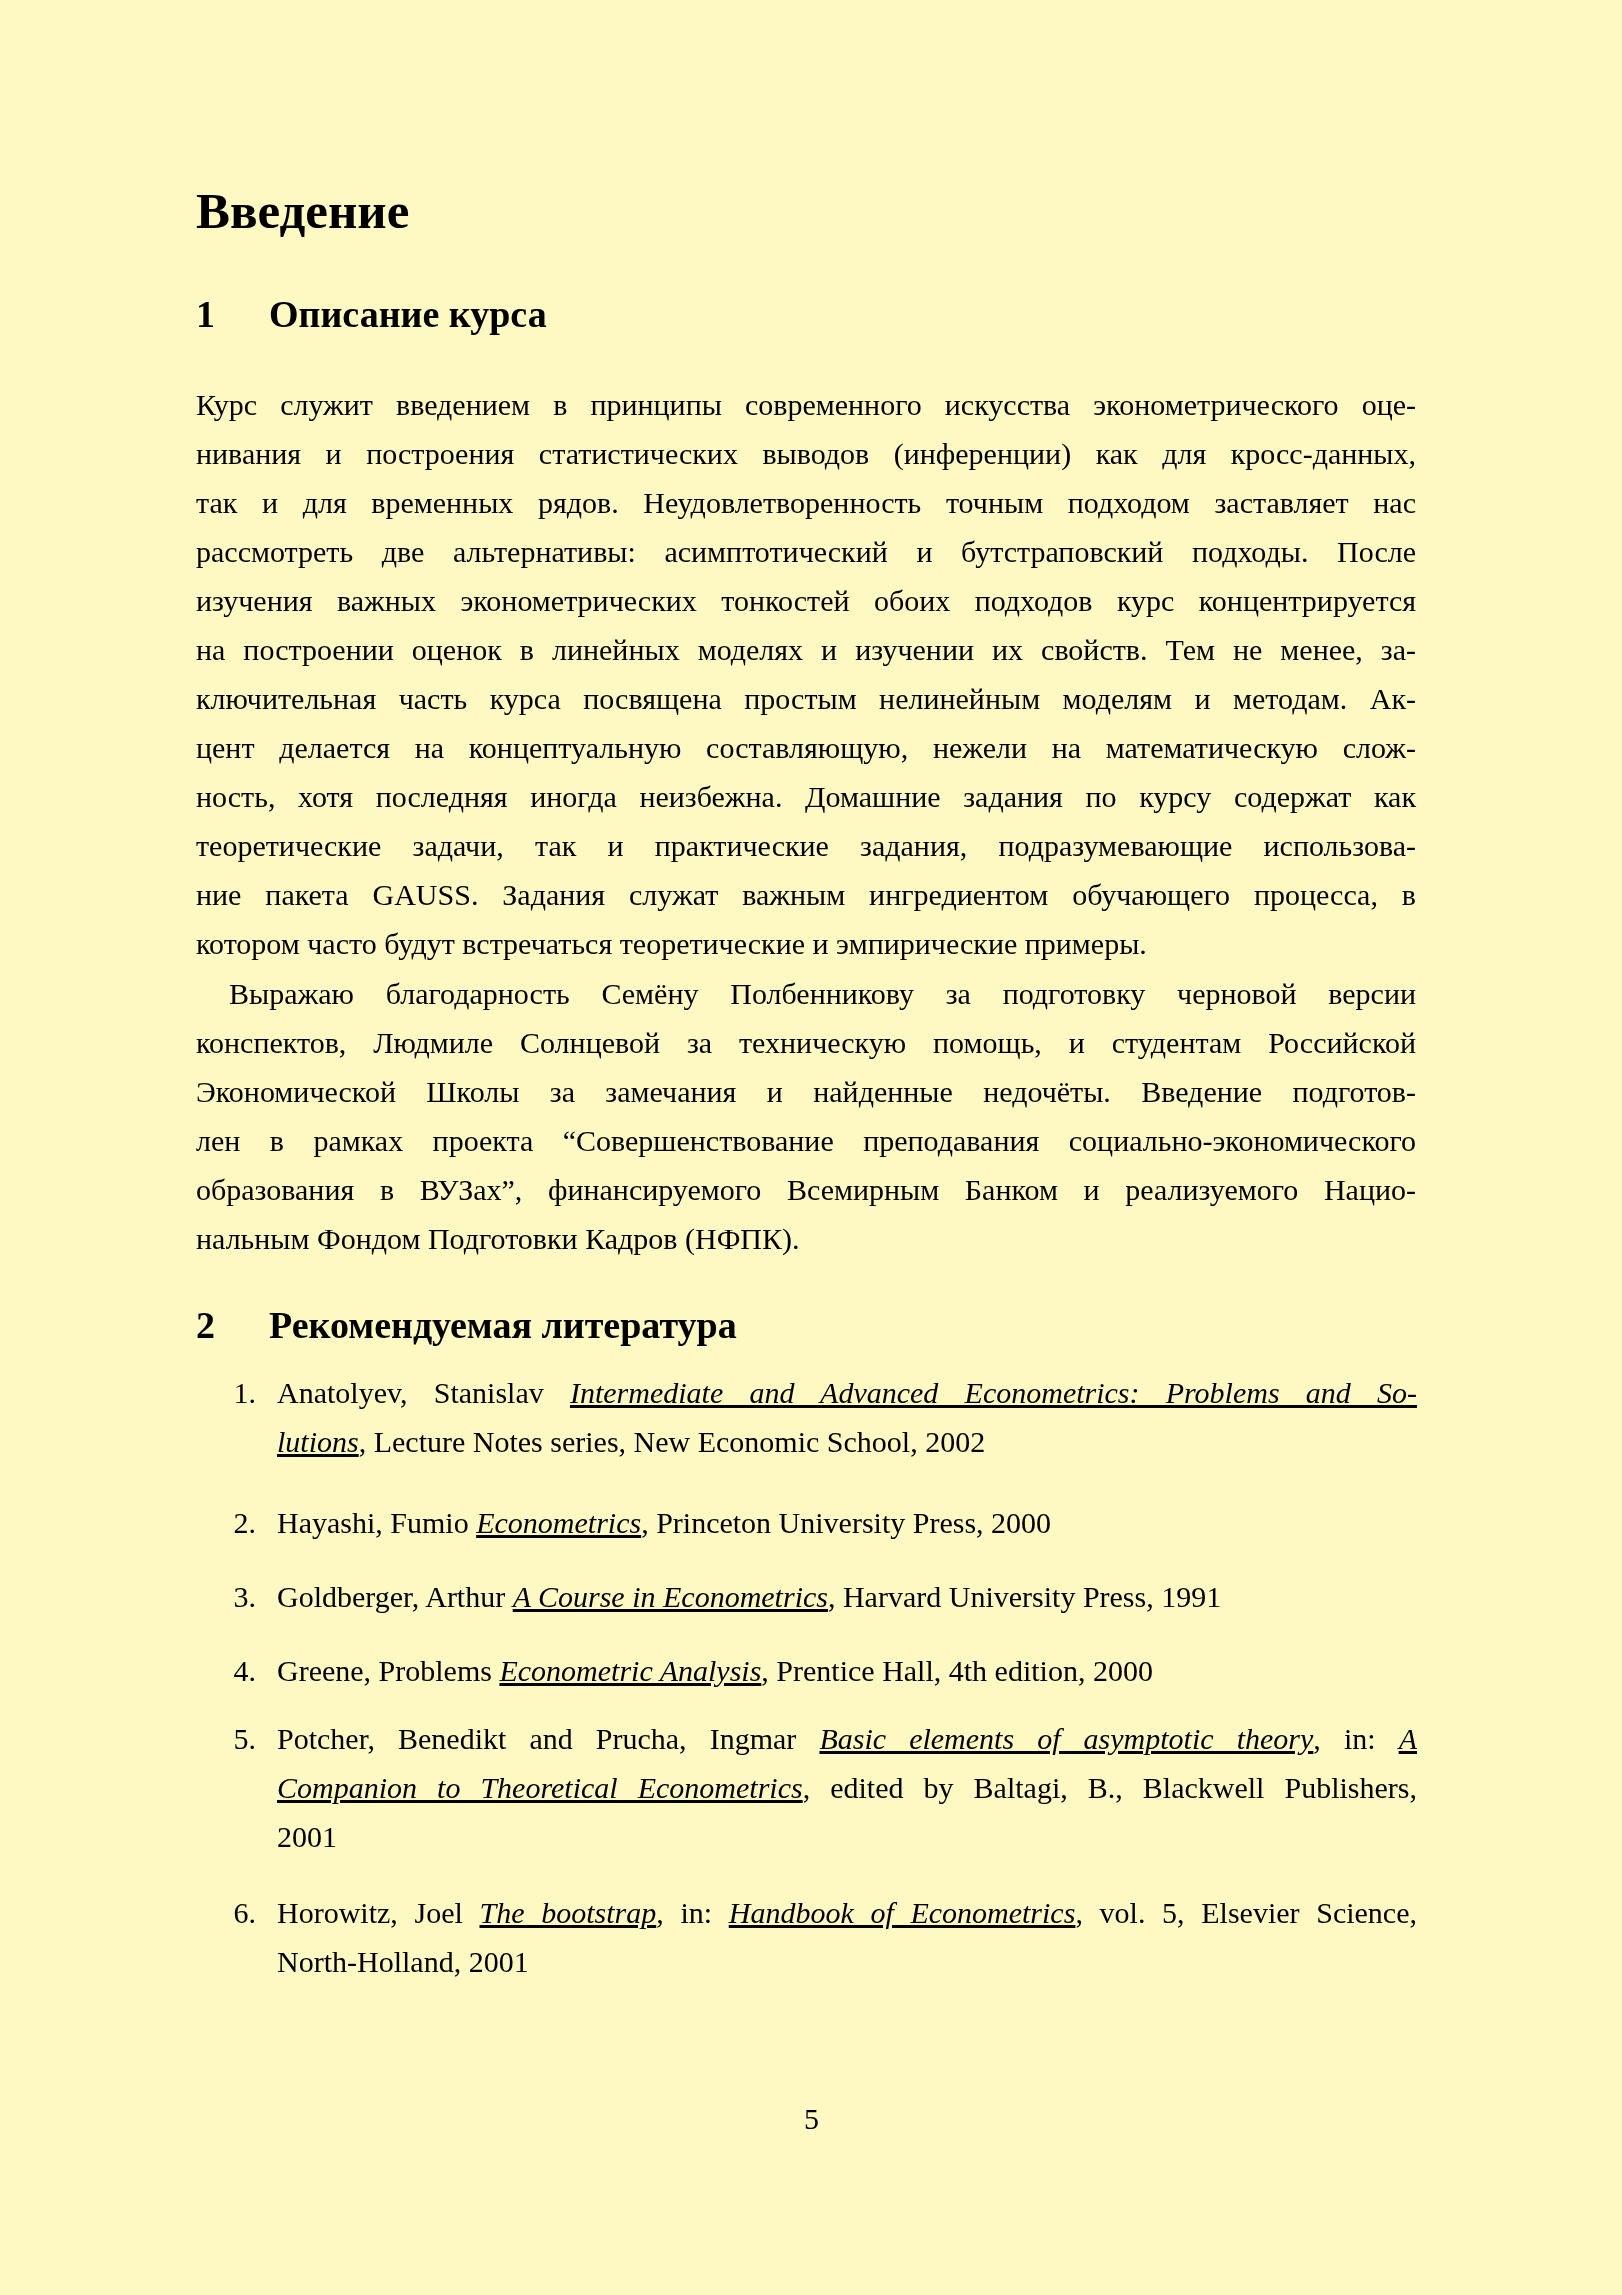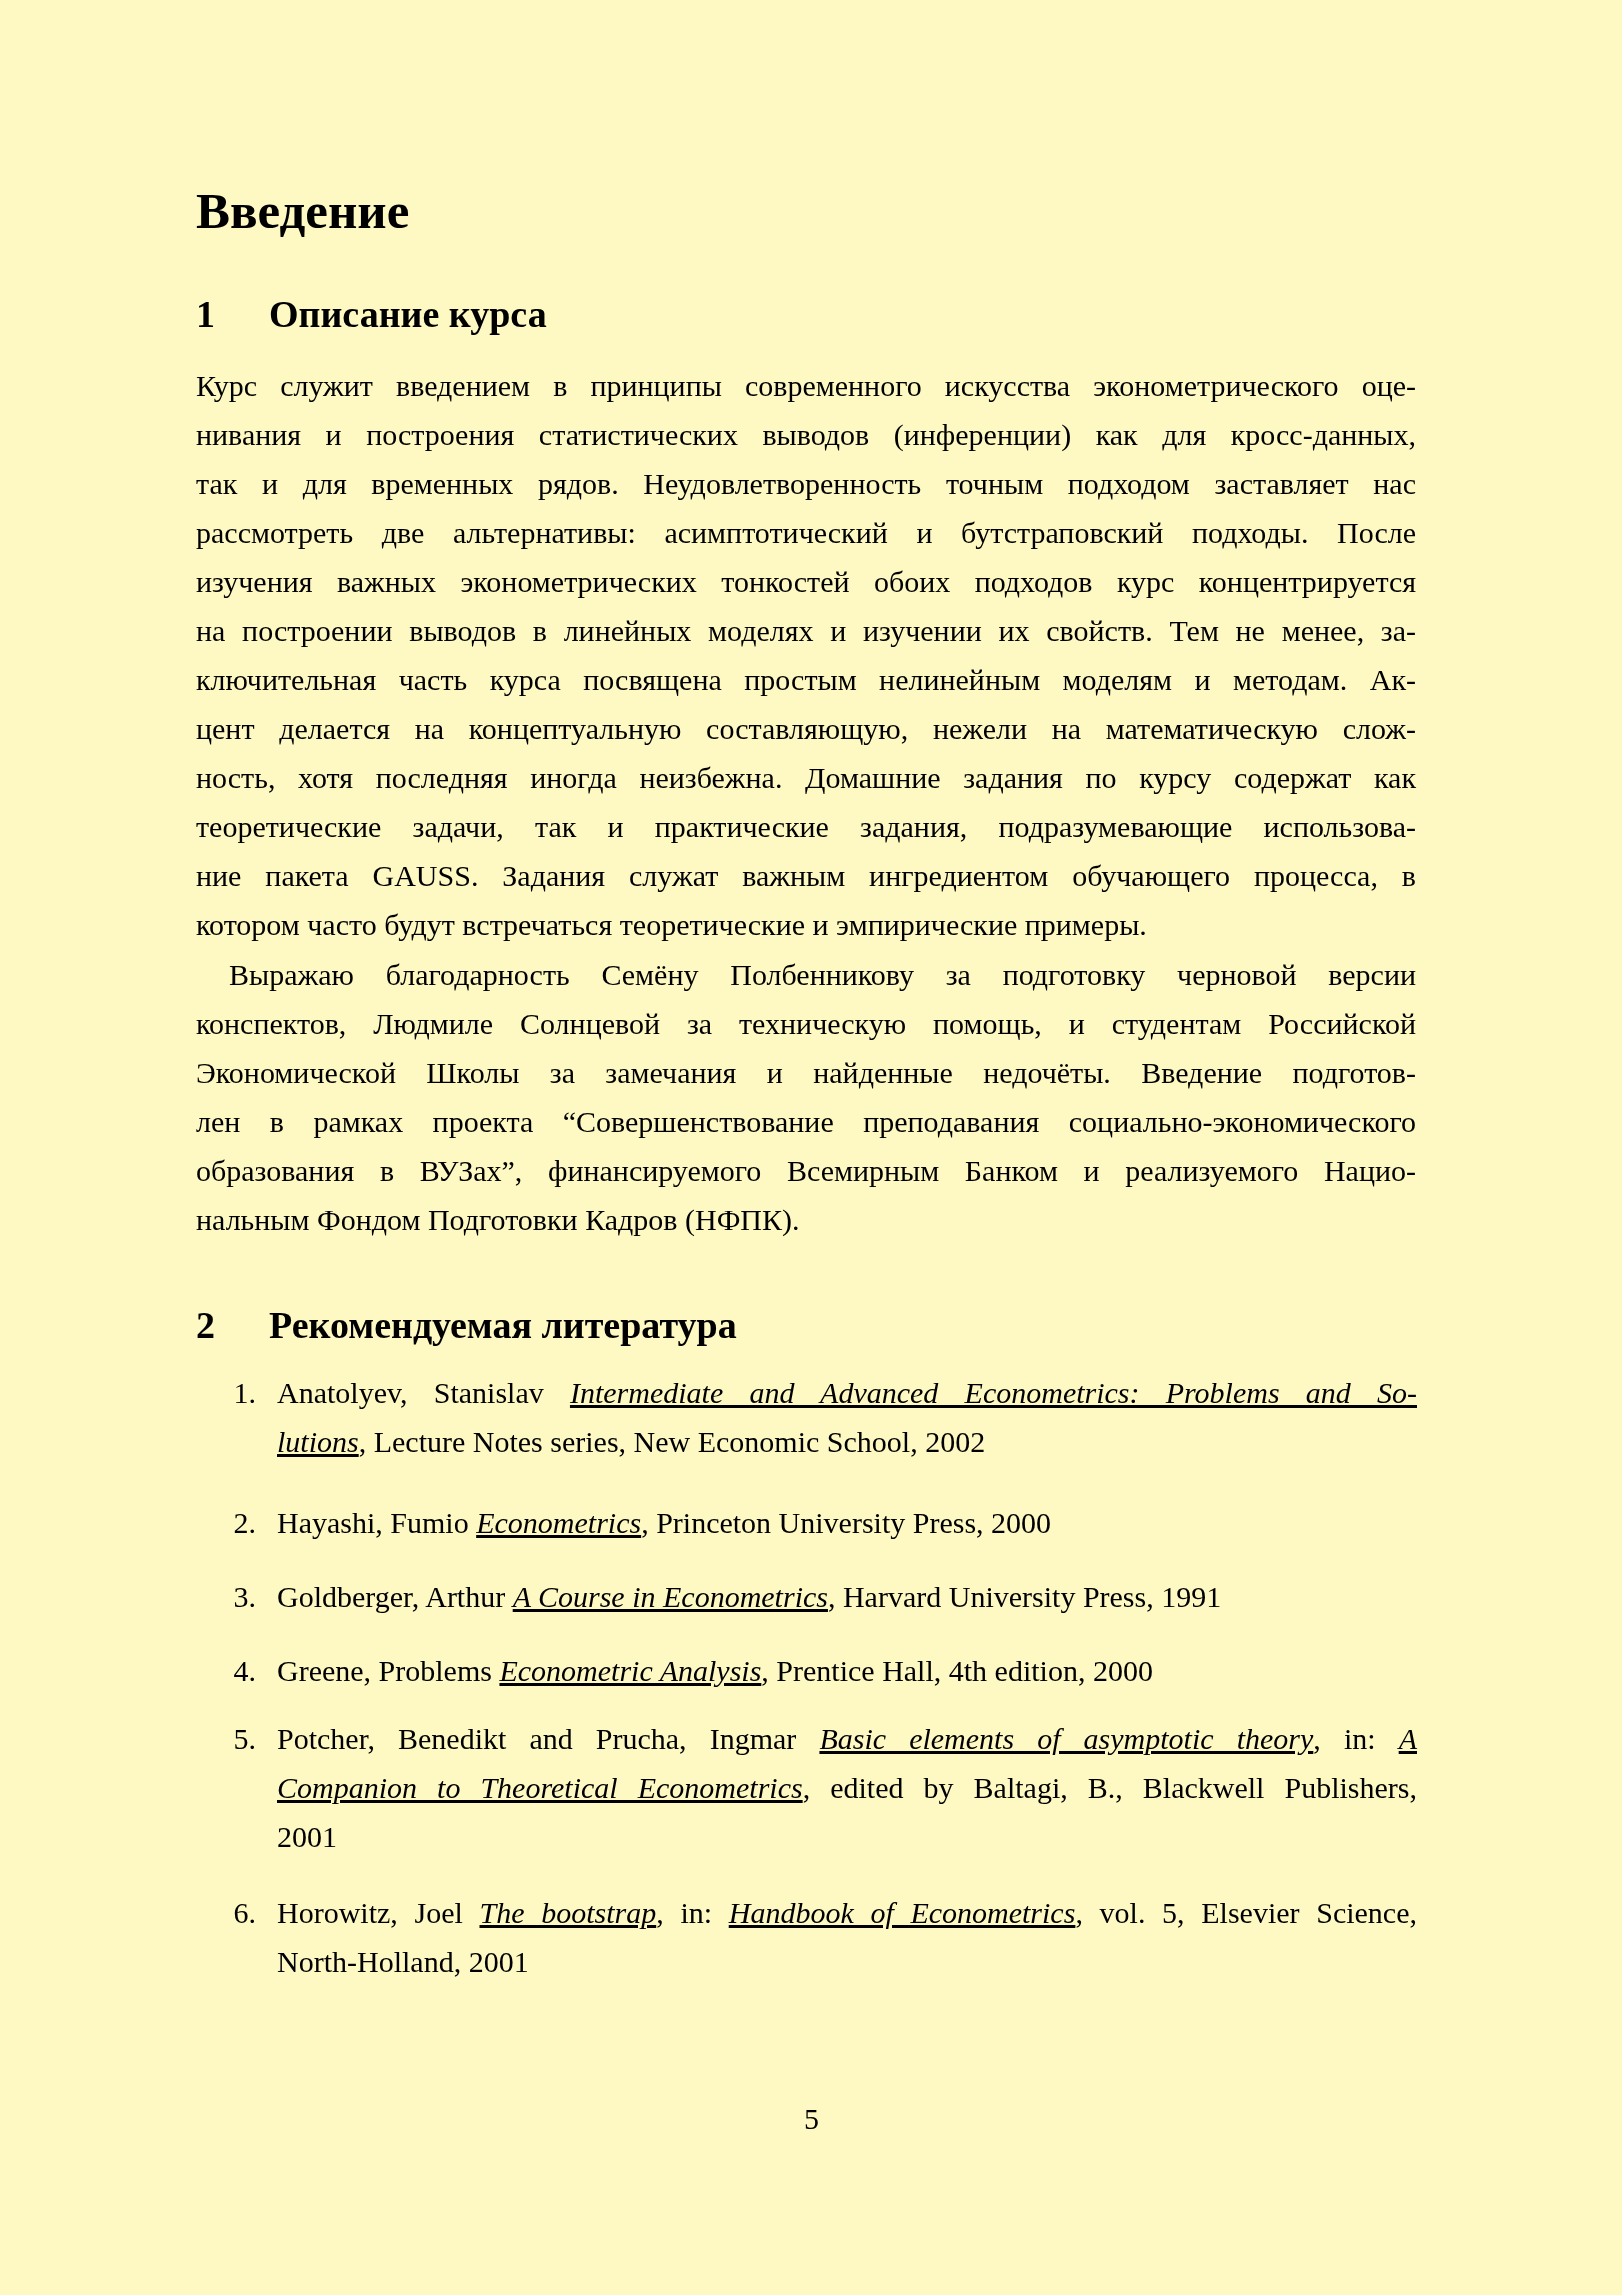--- a/index.html
+++ b/index.html
@@ -36,20 +36,21 @@
   }
   #sec1 { top: 291px; }
   #sec2 { top: 1302px; }
   .secnum {
     display: inline-block;
     width: 73px;
   }
   .para {
     font-size: 30px;
     line-height: 49px;
+    margin-top: 19px;
   }
   #para1 { top: 361px; }
   #para2 { top: 950px; }
   .line { text-align: left; }
   .just {
     text-align: justify;
     text-align-last: justify;
   }
   .indent { padding-left: 33px; }
   .ref {
@@ -93,21 +94,21 @@
   <h2 class="blk sec" id="sec1">
     <span class="secnum">1</span><span>Описание курса</span>
   </h2>
 
   <div class="blk para" id="para1">
     <div class="line just">Курс служит введением в принципы современного искусства эконометрического оце-</div>
     <div class="line just">нивания и построения статистических выводов (инференции) как для кросс-данных,</div>
     <div class="line just">так и для временных рядов. Неудовлетворенность точным подходом заставляет нас</div>
     <div class="line just">рассмотреть две альтернативы: асимптотический и бутстраповский подходы. После</div>
     <div class="line just">изучения важных эконометрических тонкостей обоих подходов курс концентрируется</div>
-    <div class="line just">на построении выводов в линейных моделях и изучении их свойств. Тем не менее, за-</div>
+    <div class="line just">на построении оценок в линейных моделях и изучении их свойств. Тем не менее, за-</div>
     <div class="line just">ключительная часть курса посвящена простым нелинейным моделям и методам. Ак-</div>
     <div class="line just">цент делается на концептуальную составляющую, нежели на математическую слож-</div>
     <div class="line just">ность, хотя последняя иногда неизбежна. Домашние задания по курсу содержат как</div>
     <div class="line just">теоретические задачи, так и практические задания, подразумевающие использова-</div>
     <div class="line just">ние пакета GAUSS. Задания служат важным ингредиентом обучающего процесса, в</div>
     <div class="line">котором часто будут встречаться теоретические и эмпирические примеры.</div>
   </div>
 
   <div class="blk para" id="para2">
     <div class="line just indent">Выражаю благодарность Семёну Полбенникову за подготовку черновой версии</div>

